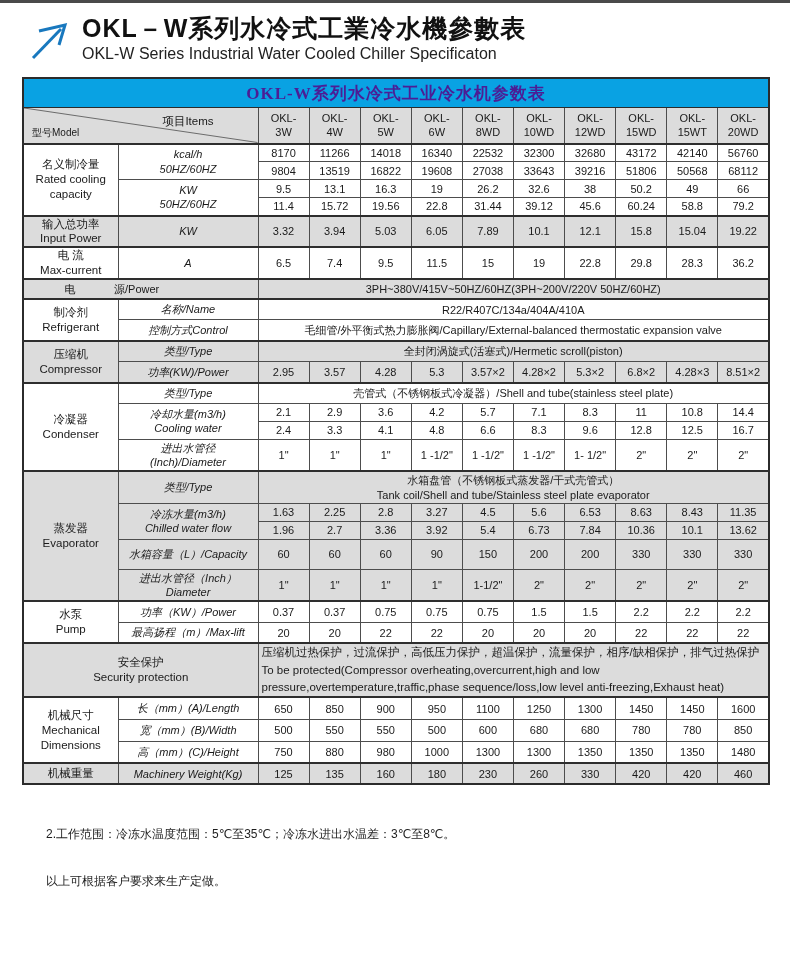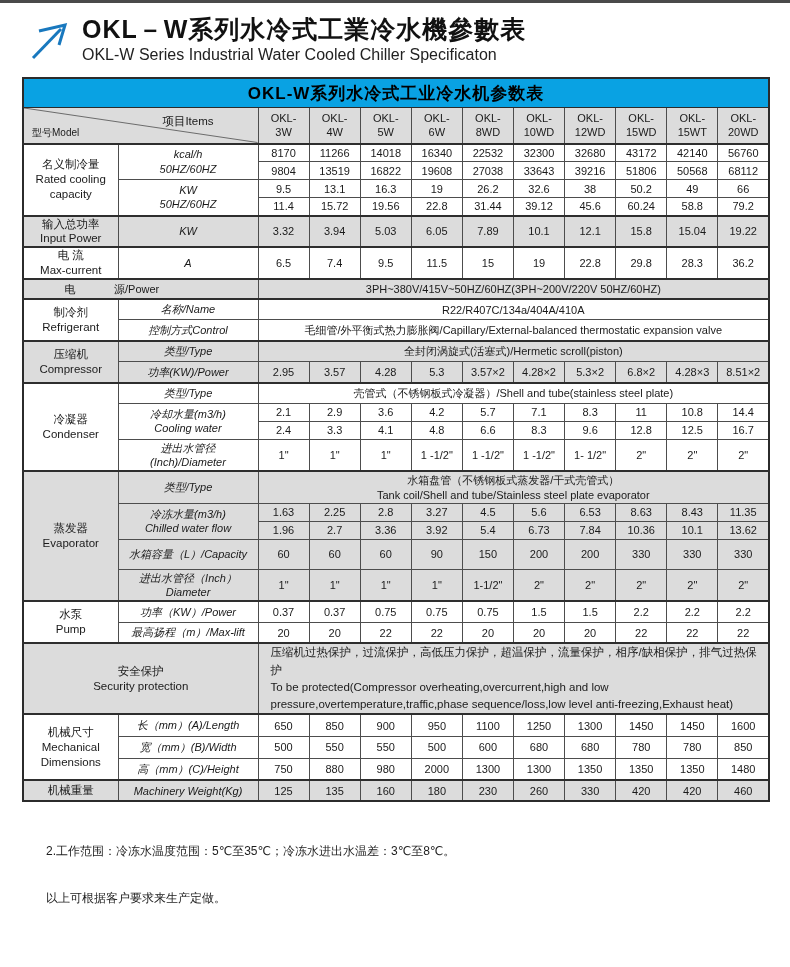--- a/index.html
+++ b/index.html
@@ -1,43 +1,43 @@
 <!DOCTYPE html>
 <html><head>
 <meta charset="utf-8">
 <style>
   html,body{margin:0;padding:0;background:#fff;}
   .page{width:790px;height:967px;background:#ffffff;position:relative;overflow:hidden;
         font-family:"Liberation Sans","DejaVu Sans",sans-serif;color:#1a1a1a;}
   .topbar{width:100%;height:3px;background:#4a4a4a;}
-  .page-header{display:flex;align-items:center;padding:10px 1px 0 28px;}
+  .page-header{display:flex;align-items:flex-start;padding:10px 1px 0 28px;}
   .logo{margin-top:4px;margin-right:10px;flex:0 0 auto;}
   .title-cn{font-size:25px;font-weight:700;letter-spacing:1px;line-height:30px;color:#111;}
   .title-en{font-size:16px;line-height:21px;color:#222;}
   table{border-collapse:collapse;table-layout:fixed;width:746px;margin:12px 0 0 22px;
         border:2px solid #2b2b2b;}
   col.c1{width:95px}col.c2{width:140px}col.dcol{width:51.1px}
   td{border:1px solid #4d4d4d;text-align:center;vertical-align:middle;font-size:11px;
      padding:0 2px;color:#1a1a1a;overflow:hidden;}
   tr.g td{background:#dcdcdc;}
   tr.s td{border-top:2px solid #2e2e2e;}
   .pre{white-space:pre-line;line-height:1.3;}
   .sec{font-size:11.5px;}
   .item{font-size:11px;font-style:italic;}
-  .title-row td{background:#09a2e3;color:#000000;font-size:17px;font-weight:600;
-                letter-spacing:1px;height:28px;border:1px solid #2b2b2b;}
+  .title-row td{background:#09a2e3;color:#4c1d95;font-size:17px;font-weight:600;
+                letter-spacing:1px;height:28px;border:1px solid #2b2b2b;font-family:Liberation Serif, serif;}
   .corner{position:relative;padding:0;}
   .corner svg{position:absolute;left:0;top:0;width:100%;height:100%;}
   .cm{position:absolute;left:8px;bottom:3px;font-size:10px;}
   .ci{position:absolute;right:44px;top:6px;font-size:11.5px;}
   .mh{font-size:11px;line-height:1.3;}
   .pl{display:inline-block;width:88px;text-align:center;}
   .pr{display:inline-block;text-align:left;}
   .power-cell{text-align:left;}
-  .leftcell{text-align:left;padding-left:12px;line-height:1.5;font-size:11.5px;}
+  .leftcell{text-align:left;padding-left:3px;line-height:1.5;font-size:11.5px;}
   .notes{margin:11px 0 0 24px;font-size:12px;line-height:15.5px;color:#1d1d1d;
          white-space:pre-wrap;}
   .notes div{min-height:15px;}
   .ind{padding-left:22px;}
 </style>
 </head>
 <body>
 
 <div class="page">
   <div class="topbar"></div>
@@ -380,21 +380,21 @@
           <td>680</td>
           <td>780</td>
           <td>780</td>
           <td>850</td>
     </tr>
     <tr style="height:22px">
       <td class="item">高（mm）(C)/Height</td>
       <td>750</td>
           <td>880</td>
           <td>980</td>
-          <td>2000</td>
+          <td>1000</td>
           <td>1300</td>
           <td>1300</td>
           <td>1350</td>
           <td>1350</td>
           <td>1350</td>
           <td>1480</td>
     </tr>
     <tr class="s g" style="height:21px">
       <td class="sec">机械重量</td>
       <td class="item">Machinery Weight(Kg)</td>

